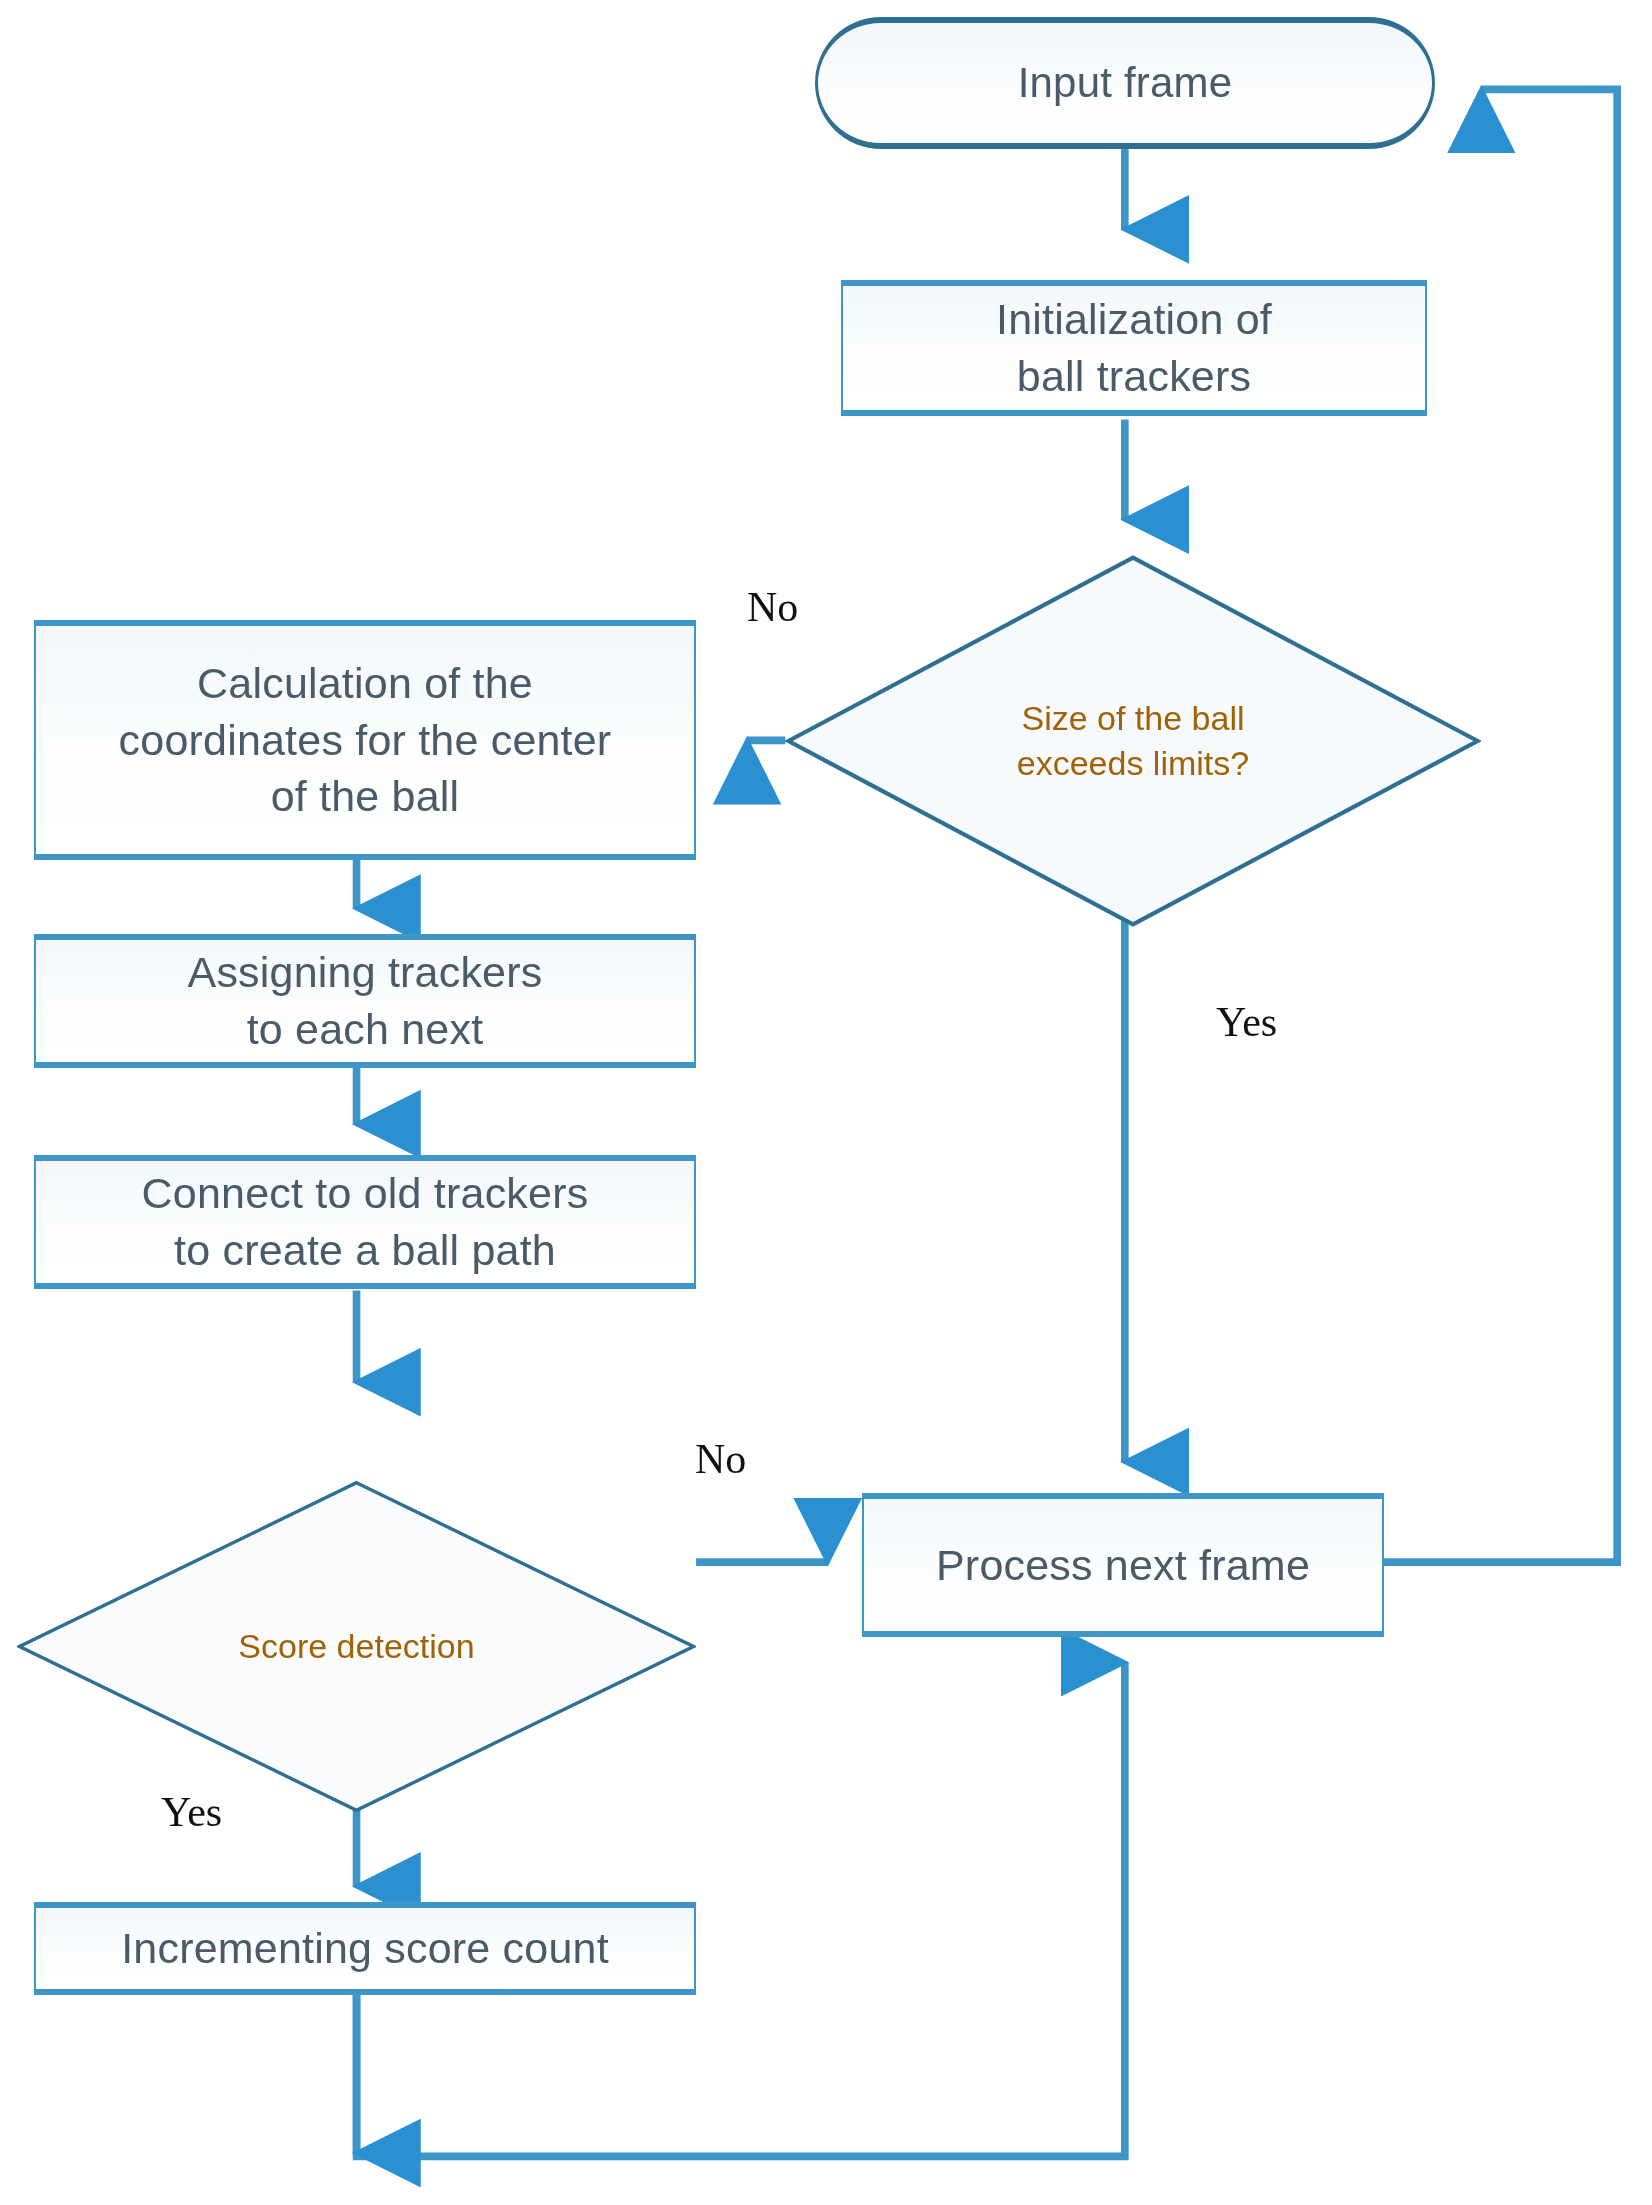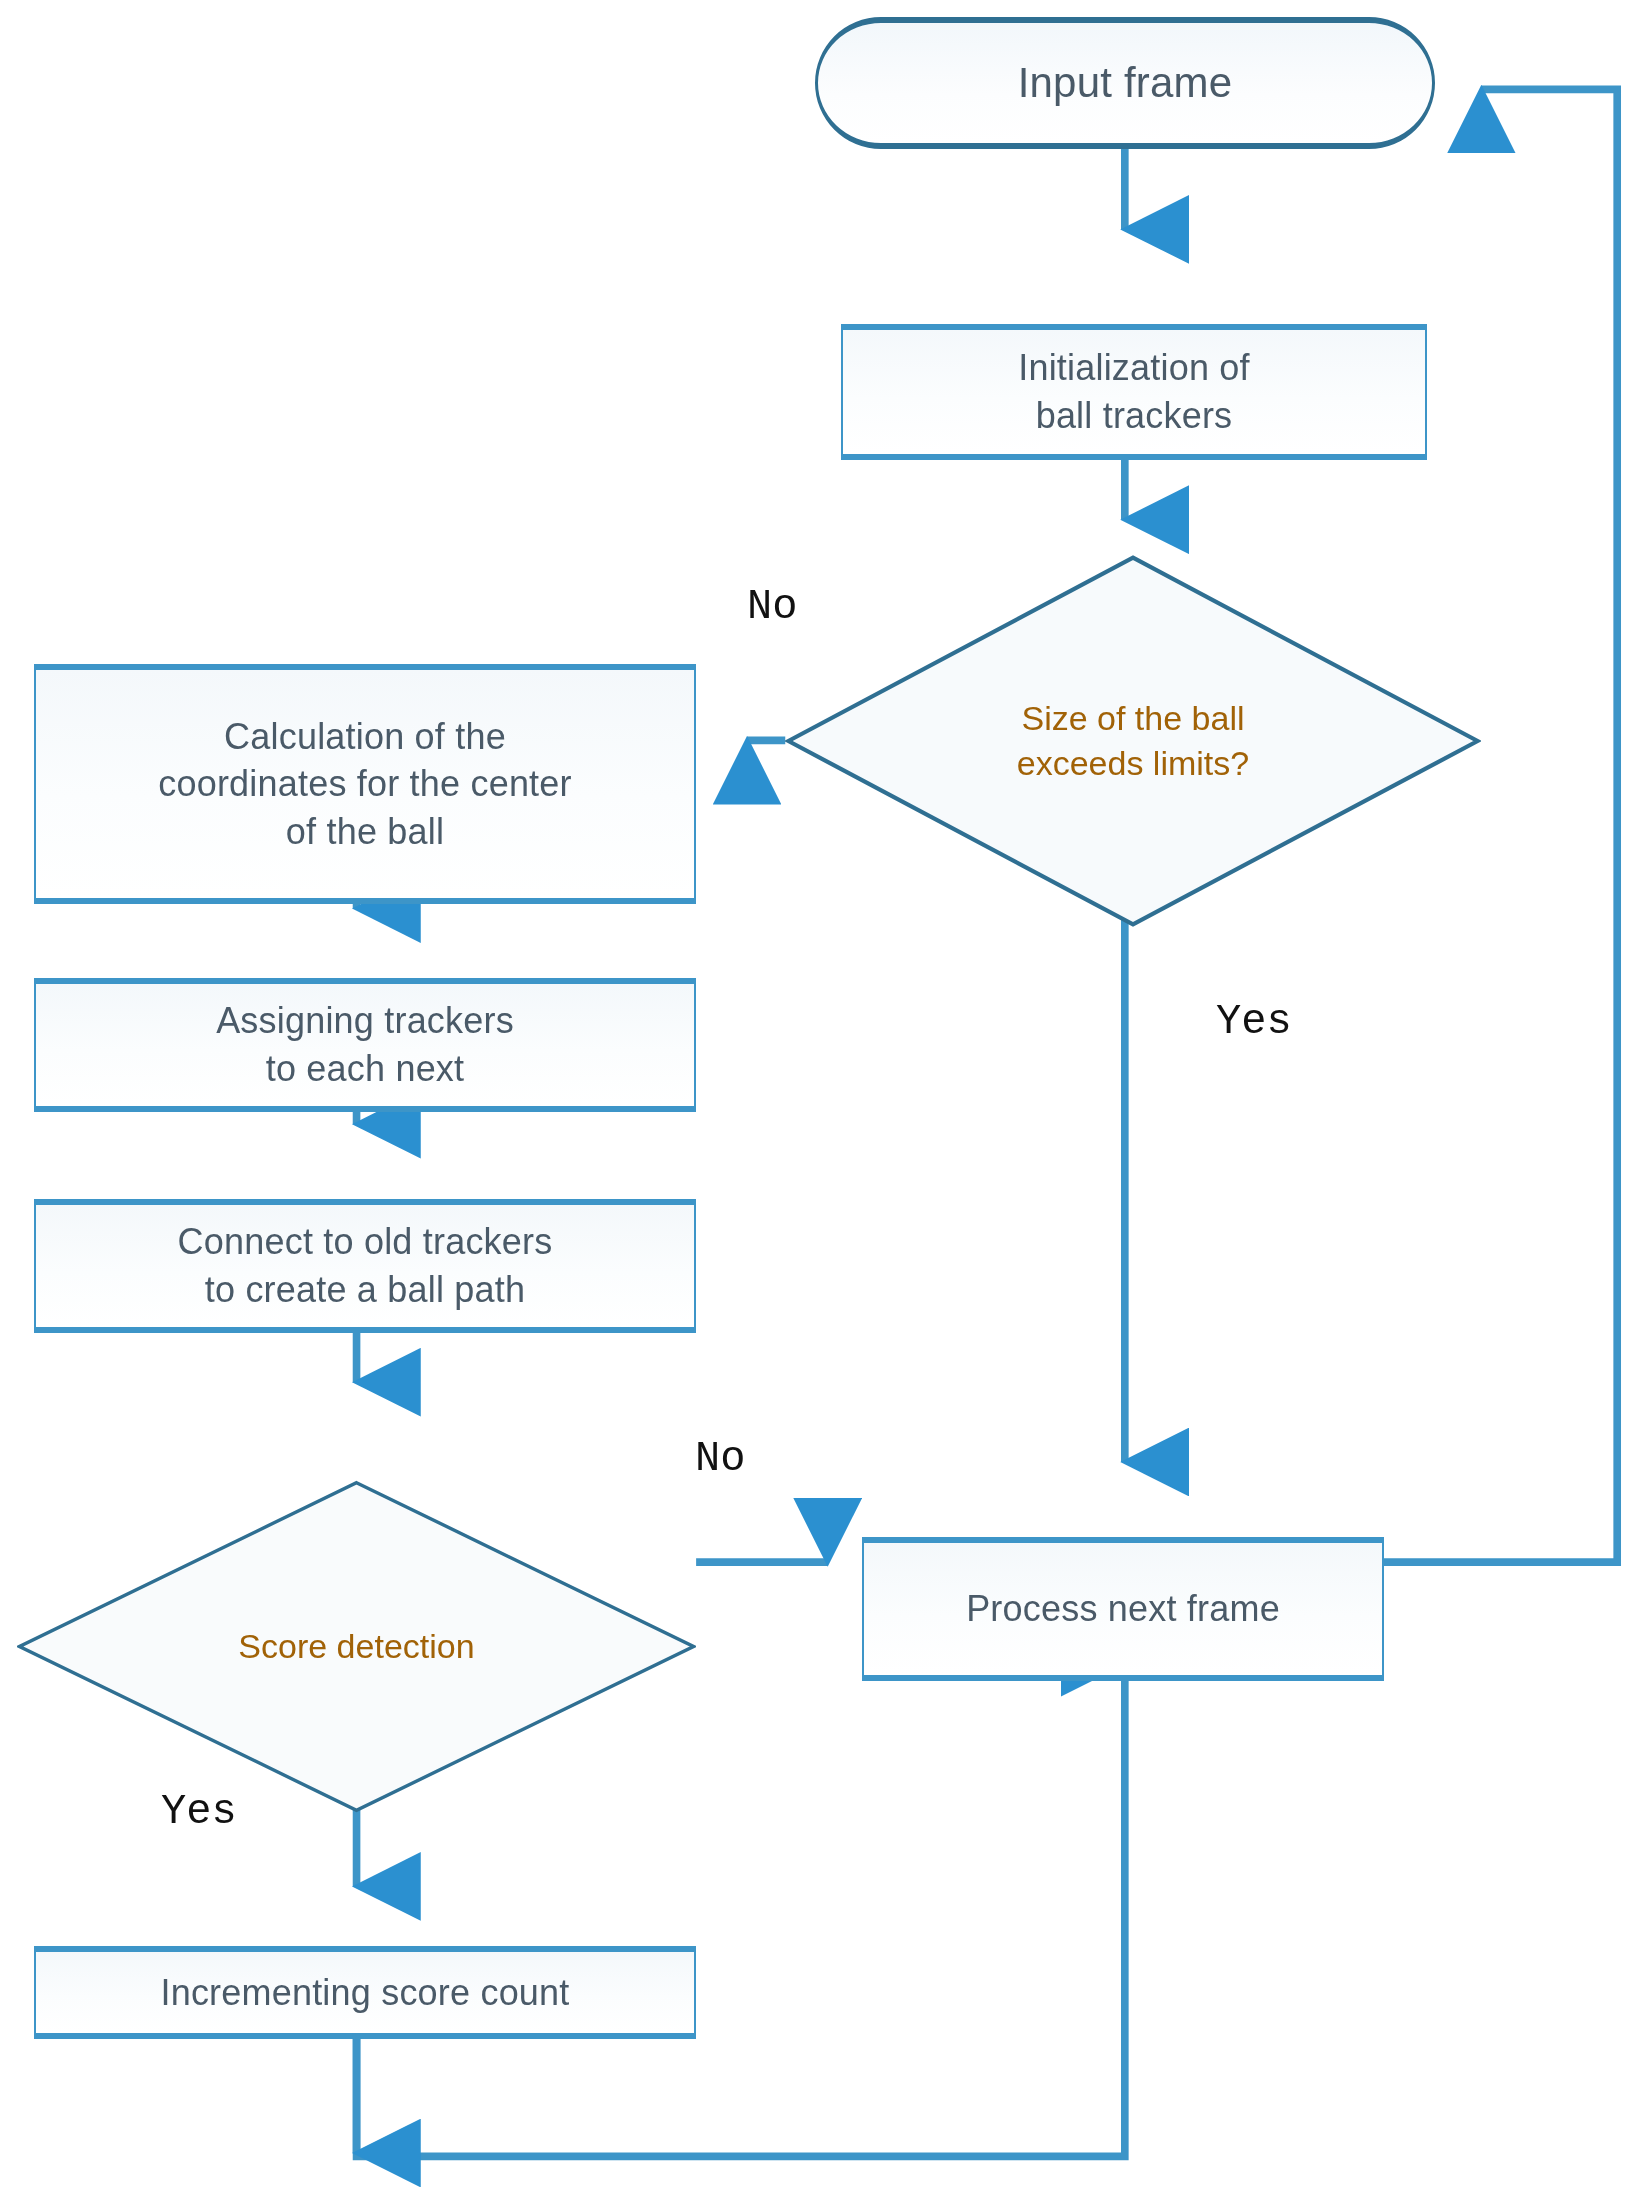--- a/index.html
+++ b/index.html
@@ -19,22 +19,21 @@
     text-align:center;
     color:#4a5a68;
     line-height:1.32;
     letter-spacing:0.2px;
   }
   .proc{
     border:2.5px solid #3d95c8;
     border-top-width:6px;
     border-bottom-width:6px;
     background:linear-gradient(180deg,#f4f8fb 0%,#fbfdfe 55%,#ffffff 100%);
-    font-size:36px;
-    margin-top:44px;
+    font-size:43px;
   }
   .terminator{
     border:3.4px solid #2f6f92;
     border-top-width:6px;
     border-bottom-width:6px;
     border-radius:102px;
     background:linear-gradient(180deg,#f2f7fb 0%,#fcfdfe 60%,#ffffff 100%);
     font-size:42px;
     text-align:center;
   }
@@ -42,21 +41,21 @@
   .decision-wrap .dlabel{
     position:absolute;left:0;top:0;width:100%;height:100%;
     display:flex;align-items:center;justify-content:center;
     text-align:center;color:#a16207;font-size:34px;line-height:1.32;
     pointer-events:none;
   }
   .edge-label{
     position:absolute;
     color:#111111;
     font-size:42px;
-    font-family:Liberation Mono, monospace;
+    font-family:Liberation Serif, serif;
   }
 </style>
 </head>
 <body>
 
 <div id="canvas">
 
   <svg id="wires" viewBox="0 0 1946 2597" xmlns="http://www.w3.org/2000/svg">
     <defs>
       <marker id="ah-down" markerWidth="9" markerHeight="9" refX="4.5" refY="8.4" orient="auto" markerUnits="strokeWidth">

